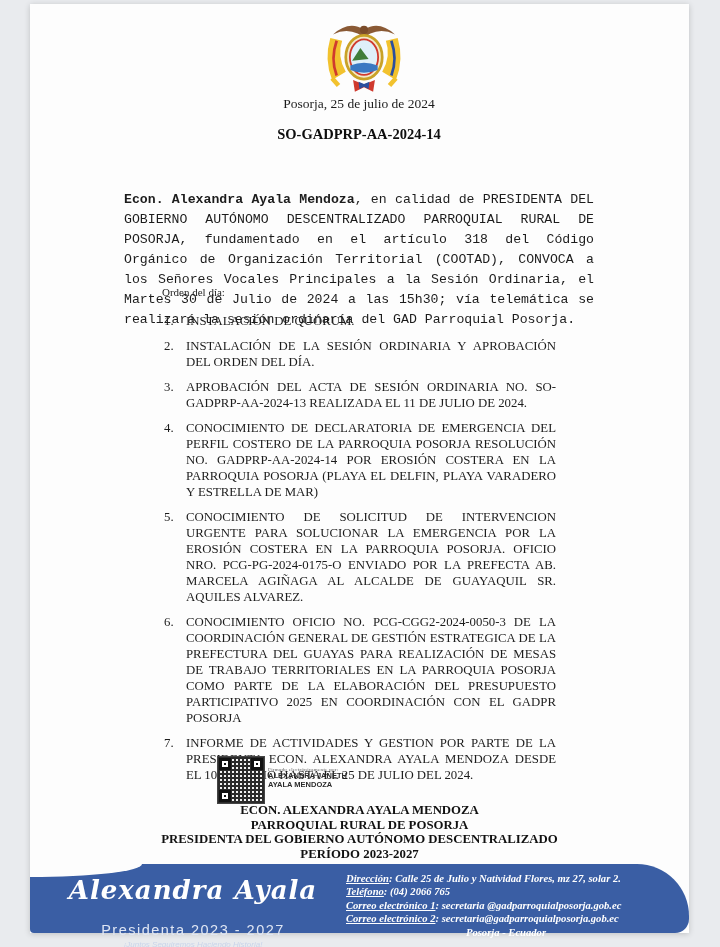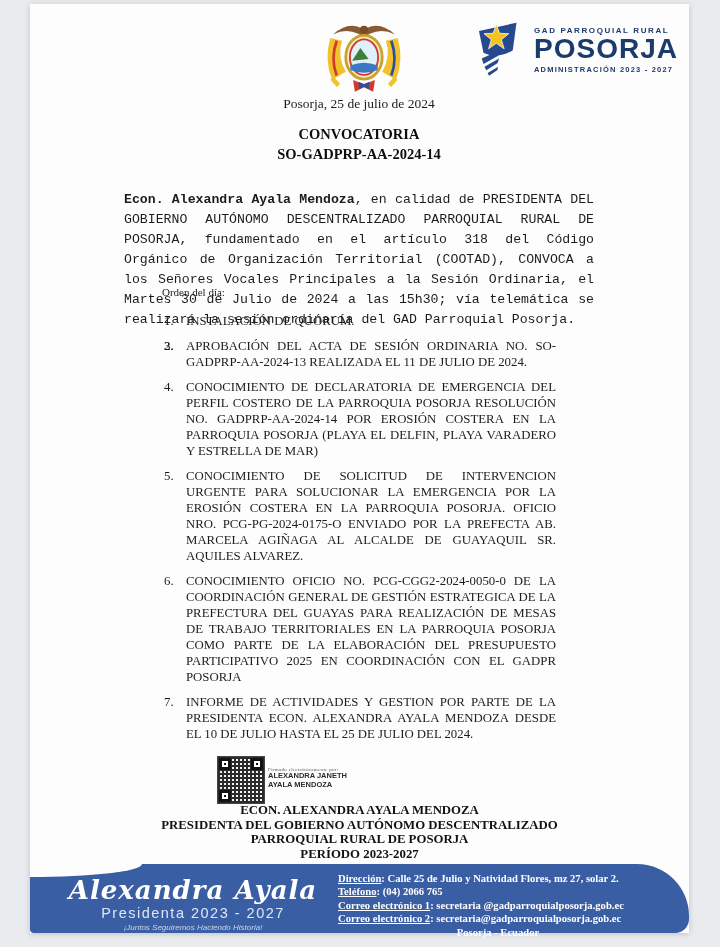--- a/index.html
+++ b/index.html
@@ -52,23 +52,23 @@
     position:absolute;left:0;bottom:0;width:659px;height:69px;
     background:#3a5ea4;
     border-radius:4px 52px 14px 4px;
   }
   .banner::before{
     content:'';position:absolute;left:0;top:0;width:112px;height:13px;
     background:#fdfdfd;border-radius:0 0 100% 0;
   }
   .banner-left{position:absolute;left:38px;top:12px;width:250px;text-align:center;color:#fff;}
   .script-name{font-family:"DejaVu Serif",serif;font-style:italic;font-weight:bold;font-size:26px;line-height:28px;letter-spacing:1px;}
-  .banner-sub{font-family:"Liberation Sans",sans-serif;font-size:14.5px;letter-spacing:1.5px;color:#dfe6f4;margin-top:1px;}
+  .banner-sub{font-family:"Liberation Sans",sans-serif;font-size:14.5px;letter-spacing:1.5px;color:#dfe6f4;margin-top:18px;}
   .banner-tag{font-family:"Liberation Sans",sans-serif;font-size:8px;font-style:italic;color:#c9d4ea;margin-top:2px;}
-  .banner-right{position:absolute;left:308px;top:8px;width:320px;color:#fff;font-size:10.6px;font-weight:bold;line-height:13.4px;}
+  .banner-right{position:absolute;left:316px;top:8px;width:320px;color:#fff;font-size:10.6px;font-weight:bold;line-height:13.4px;font-style:italic;}
   .contact-line .lbl{text-decoration:underline;}
   .banner-loc{text-align:center;}
 </style>
 </head>
 <body>
 
 <div class="page">
 
   <svg class="coat" viewBox="0 0 100 90">
     <path d="M16 18 Q34 2 50 13 Q66 2 84 18 Q70 11 57 17 L50 21 L43 17 Q30 11 16 18 Z" fill="#8a5a35"></path>
@@ -79,74 +79,59 @@
     <path d="M80 25 Q87 45 80 63" stroke="#2b4f9e" stroke-width="3" fill="none"></path>
     <path d="M15 66 L22 74 M85 66 L78 74" stroke="#f2c22e" stroke-width="5"></path>
     <ellipse cx="50" cy="43" rx="20" ry="24" fill="#f4e9c8" stroke="#c9a227" stroke-width="3"></ellipse>
     <ellipse cx="50" cy="43" rx="15.5" ry="19.5" fill="#dff0fa" stroke="#d03a2e" stroke-width="2"></ellipse>
     <path d="M37 47 L46 33 L55 45 Z" fill="#3f7d3a"></path>
     <path d="M35 52 Q50 46 65 52 L65 57 Q50 63 35 57 Z" fill="#3a78c2"></path>
     <path d="M38 68 L50 73 L62 68 L60 81 L50 76 L40 81 Z" fill="#d03a2e"></path>
     <path d="M44 70 L50 72.5 L56 70 L55 78 L50 75.5 L45 78 Z" fill="#2b4f9e"></path>
   </svg>
 
-  <div class="logo">
-    <svg class="logo-shield" viewBox="0 0 60 70">
-      <path d="M7 12 L48 3 L44 33 Q28 43 12 36 Z" fill="#27498f"></path>
-      <path d="M10 42 L30 33 L28 39 L12 48 Z" fill="#27498f"></path>
-      <path d="M13 51 L29 42 L27.5 47 L15 55 Z" fill="#27498f"></path>
-      <path d="M16.5 58 L28 51 L27 55 L18 61 Z" fill="#27498f"></path>
-      <path d="M26 5 L29.5 14.5 L39.5 15 L31.5 21.5 L34.5 31.5 L26 25.5 L17.5 31.5 L20.5 21.5 L12.5 15 L22.5 14.5 Z" fill="#f6c21c" stroke="#e3ecf7" stroke-width="1"></path>
-    </svg>
-    <div class="logo-text">
-      <span class="logo-top">GAD PARROQUIAL RURAL</span>
-      <span class="logo-name">POSORJA</span>
-      <span class="logo-sub">ADMINISTRACIÓN 2023 - 2027</span>
-    </div>
-  </div>
 
   <div class="content date-line" style="position:absolute;">Posorja, 25 de julio de 2024</div>
 
   <div class="content title-block" style="position:absolute;">
-    <div>CONVOCATORIA</div>
     <div>SO-GADPRP-AA-2024-14</div>
   </div>
 
   <p class="content intro" style="position:absolute;margin:0;"><b>Econ. Alexandra Ayala Mendoza</b><span>, en calidad de PRESIDENTA DEL GOBIERNO AUTÓNOMO DESCENTRALIZADO PARROQUIAL RURAL DE POSORJA, fundamentado en el artículo 318 del Código Orgánico de Organización Territorial (COOTAD), CONVOCA a los Señores Vocales Principales a la Sesión Ordinaria, el Martes 30 de Julio de 2024 a las 15h30; vía telemática se realizará la sesión ordinaría del GAD Parroquial Posorja.</span></p>
 
   <div class="agenda-heading">Orden del día:</div>
   <div class="agenda">
     <div class="agenda-item"><span class="num">1.</span><span>INSTALACIÓN DE QUÓRUM.</span></div>
-    <div class="agenda-item"><span class="num">2.</span></div>
+    <div class="agenda-item"><span class="num">2.</span><span>INSTALACIÓN DE LA SESIÓN ORDINARIA Y APROBACIÓN DEL ORDEN DEL DÍA.</span></div>
     <div class="agenda-item"><span class="num">3.</span><span>APROBACIÓN DEL ACTA DE SESIÓN ORDINARIA NO. SO-GADPRP-AA-2024-13 REALIZADA EL 11 DE JULIO DE 2024.</span></div>
     <div class="agenda-item"><span class="num">4.</span><span>CONOCIMIENTO DE DECLARATORIA DE EMERGENCIA DEL PERFIL COSTERO DE LA PARROQUIA POSORJA RESOLUCIÓN NO. GADPRP-AA-2024-14 POR EROSIÓN COSTERA EN LA PARROQUIA POSORJA (PLAYA EL DELFIN, PLAYA VARADERO Y ESTRELLA DE MAR)</span></div>
     <div class="agenda-item"><span class="num">5.</span><span>CONOCIMIENTO DE SOLICITUD DE INTERVENCION URGENTE PARA SOLUCIONAR LA EMERGENCIA POR LA EROSIÓN COSTERA EN LA PARROQUIA POSORJA. OFICIO NRO. PCG-PG-2024-0175-O ENVIADO POR LA PREFECTA AB. MARCELA AGIÑAGA AL ALCALDE DE GUAYAQUIL SR. AQUILES ALVAREZ.</span></div>
-    <div class="agenda-item"><span class="num">6.</span><span>CONOCIMIENTO OFICIO NO. PCG-CGG2-2024-0050-0 DE LA COORDINACIÓN GENERAL DE GESTIÓN ESTRATEGICA DE LA PREFECTURA DEL GUAYAS PARA REALIZACIÓN DE MESAS DE TRABAJO TERRITORIALES EN LA PARROQUIA POSORJA COMO PARTE DE LA ELABORACIÓN DEL PRESUPUESTO PARTICIPATIVO 2025 EN COORDINACIÓN CON EL GADPR POSORJA</span></div>
+    <div class="agenda-item"><span class="num">6.</span><span>CONOCIMIENTO OFICIO NO. PCG-CGG2-2024-0050-3 DE LA COORDINACIÓN GENERAL DE GESTIÓN ESTRATEGICA DE LA PREFECTURA DEL GUAYAS PARA REALIZACIÓN DE MESAS DE TRABAJO TERRITORIALES EN LA PARROQUIA POSORJA COMO PARTE DE LA ELABORACIÓN DEL PRESUPUESTO PARTICIPATIVO 2025 EN COORDINACIÓN CON EL GADPR POSORJA</span></div>
     <div class="agenda-item"><span class="num">7.</span><span>INFORME DE ACTIVIDADES Y GESTION POR PARTE DE LA PRESIDENTA ECON. ALEXANDRA AYALA MENDOZA DESDE EL 10 DE JULIO HASTA EL 25 DE JULIO DEL 2024.</span></div>
   </div>
 
   <div class="stamp">
     <div class="stamp-inner">
       <div class="qr">
         <span class="f f1"></span>
           <span class="f f2"></span>
           <span class="f f3"></span>
       </div>
       <div class="stamp-text">
         <div class="stamp-label">Firmado electrónicamente por:</div>
         <div class="stamp-name">ALEXANDRA JANETH</div>
         <div class="stamp-name">AYALA MENDOZA</div>
       </div>
     </div>
   </div>
 
   <div class="sign-block">
     <div>ECON. ALEXANDRA AYALA MENDOZA</div>
+    <div>PARROQUIAL RURAL DE POSORJA</div>
     <div>PRESIDENTA DEL GOBIERNO AUTÓNOMO DESCENTRALIZADO</div>
-    <div>PARROQUIAL RURAL DE POSORJA</div>
     <div>PERÍODO 2023-2027</div>
   </div>
 
   <div class="banner">
     <div class="banner-left">
       <div class="script-name">Alexandra Ayala</div>
       <div class="banner-sub">Presidenta 2023 - 2027</div>
       <div class="banner-tag">¡Juntos Seguiremos Haciendo Historia!</div>
     </div>
     <div class="banner-right">

